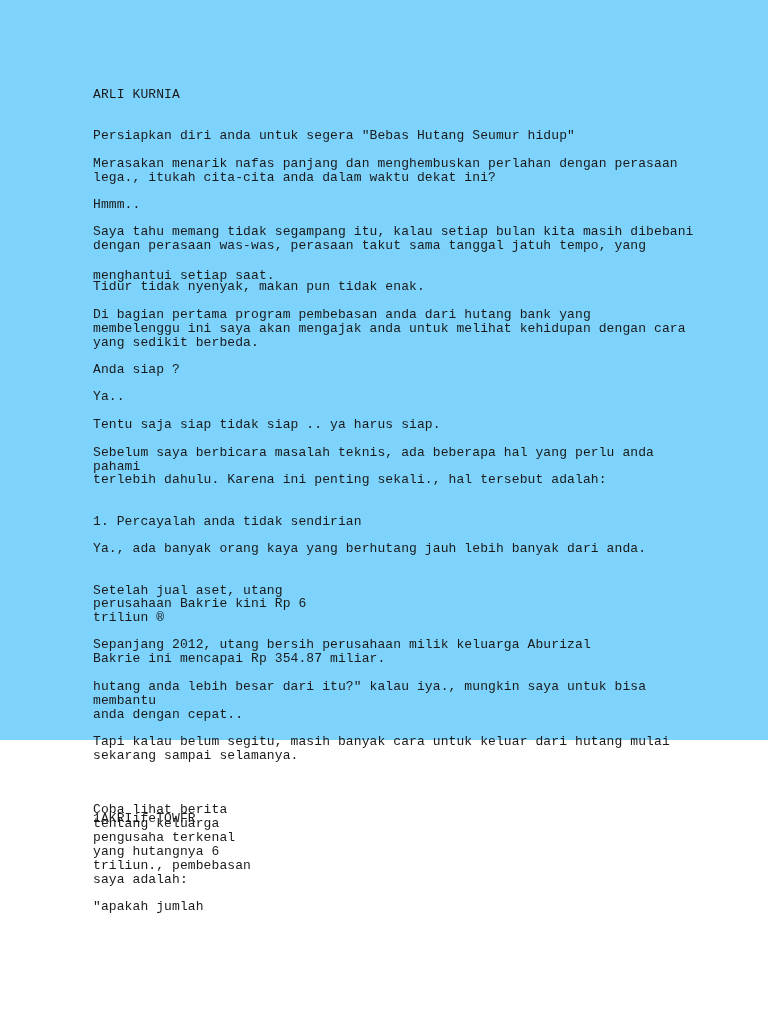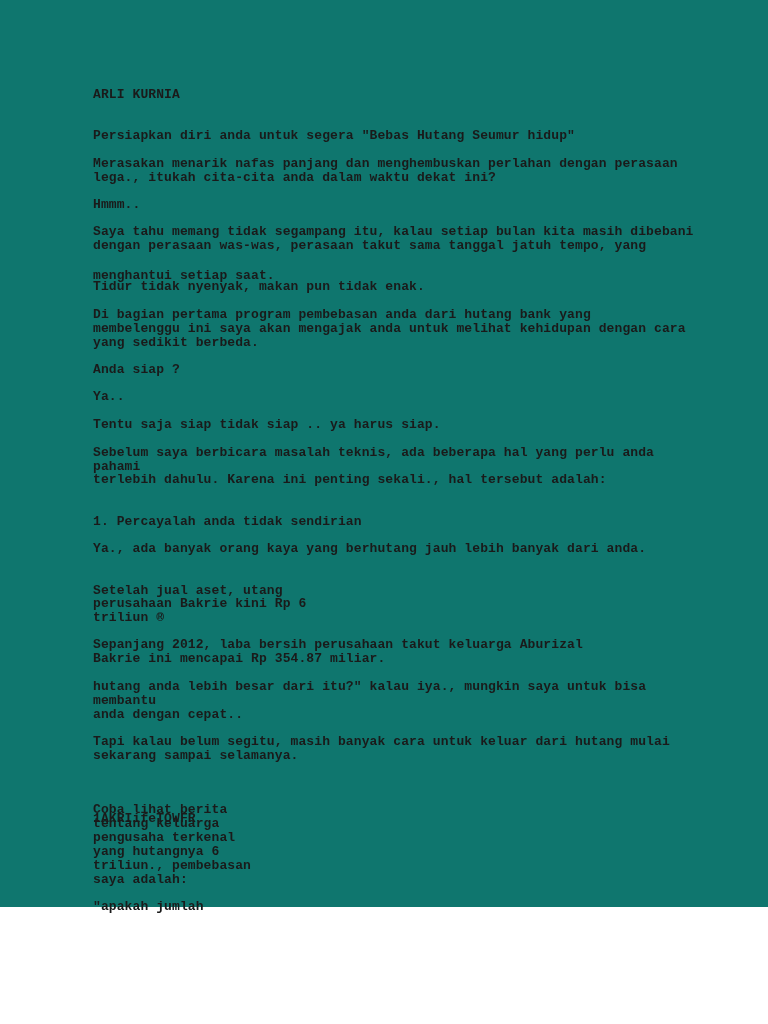--- a/index.html
+++ b/index.html
@@ -2,23 +2,22 @@
 <html><head>
   <meta charset="utf-8">
   <style>
     html, body { margin: 0; padding: 0; }
     body {
       width: 768px; height: 1024px; overflow: hidden;
       background: #ffffff;
     }
     .page {
       position: relative;
-      width: 768px; height: 907px;
-      background: #0f766e;
-      font-weight: bold;
+      width: 768px; height: 740px;
+      background: #7dd3fc;
     }
     .line {
       position: absolute;
       left: 93px;
       font-family: "Liberation Mono", "DejaVu Sans Mono", monospace;
       font-size: 13px;
       line-height: 14px;
       color: #1a1a1a;
       white-space: pre;
       letter-spacing: 0.1px;
@@ -44,21 +43,21 @@
     <div class="line" style="top: 390px;">Ya..</div>
     <div class="line" style="top: 418px;">Tentu saja siap tidak siap .. ya harus siap.</div>
     <div class="line" style="top: 446px;">Sebelum saya berbicara masalah teknis, ada beberapa hal yang perlu anda</div>
     <div class="line" style="top: 460px;">pahami</div>
     <div class="line" style="top: 473px;">terlebih dahulu. Karena ini penting sekali., hal tersebut adalah:</div>
     <div class="line" style="top: 515px;">1. Percayalah anda tidak sendirian</div>
     <div class="line" style="top: 542px;">Ya., ada banyak orang kaya yang berhutang jauh lebih banyak dari anda.</div>
     <div class="line" style="top: 584px;">Setelah jual aset, utang</div>
     <div class="line" style="top: 597px;">perusahaan Bakrie kini Rp 6</div>
     <div class="line" style="top: 611px;">triliun ®</div>
-    <div class="line" style="top: 638px;">Sepanjang 2012, laba bersih perusahaan takut keluarga Aburizal</div>
+    <div class="line" style="top: 638px;">Sepanjang 2012, utang bersih perusahaan milik keluarga Aburizal</div>
     <div class="line" style="top: 652px;">Bakrie ini mencapai Rp 354.87 miliar.</div>
     <div class="line" style="top: 680px;">hutang anda lebih besar dari itu?″ kalau iya., mungkin saya untuk bisa</div>
     <div class="line" style="top: 694px;">membantu</div>
     <div class="line" style="top: 708px;">anda dengan cepat..</div>
     <div class="line" style="top: 735px;">Tapi kalau belum segitu, masih banyak cara untuk keluar dari hutang mulai</div>
     <div class="line" style="top: 749px;">sekarang sampai selamanya.</div>
     <div class="line" style="top: 812px; text-align: center;">1AKRIifeTOWFR</div>
     <div class="line" style="top: 803px;">Coba lihat berita</div>
     <div class="line" style="top: 817px;">tentang keluarga</div>
     <div class="line" style="top: 831px;">pengusaha terkenal</div>

